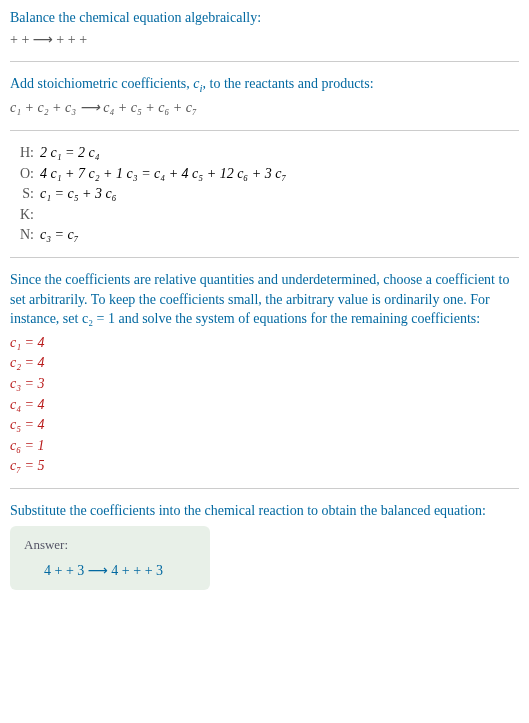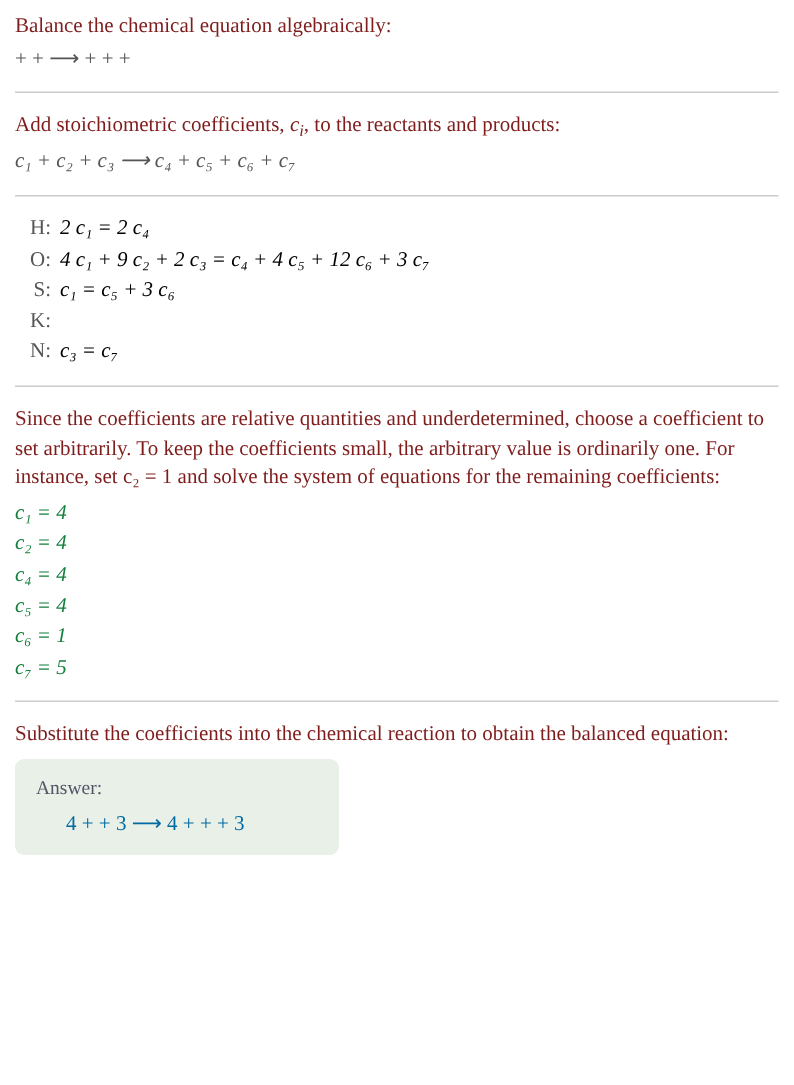--- a/index.html
+++ b/index.html
@@ -18,21 +18,21 @@
     }
     .section {
       margin-bottom: 8px;
     }
     .hr {
       border: none;
       border-top: 1px solid #ccc;
       margin: 12px 0;
     }
     .instruction {
-      color: #7f1d1d;
+      color: #0369a1;
       font-size: 14px;
     }
     .equation-line {
       color: #555;
       font-size: 14px;
       margin-top: 2px;
     }
     .sub {
       font-style: italic;
       font-size: 11px;
@@ -55,29 +55,29 @@
       padding-right: 6px;
       color: #555;
     }
     .atom-eq {
       color: #000000;
     }
     .coeff-list {
       margin-top: 4px;
     }
     .coeff-row {
-      color: #15803d;
+      color: #b91c1c;
       font-size: 14px;
       margin-bottom: 1px;
     }
     .answer-box {
       background: #e8f0e8;
       border-radius: 6px;
       padding: 10px 14px;
-      width: 216px;
+      width: 200px;
       margin-top: 6px;
     }
     .answer-label {
       color: #556;
       font-size: 13px;
       margin-bottom: 6px;
     }
     .answer-eq {
       color: #0369a1;
       font-size: 14px;
@@ -104,21 +104,21 @@
 <hr class="hr">
 
 <div class="section">
   <div class="atom-table">
     <div class="atom-row">
       <div class="atom-label">H:</div>
       <div class="atom-eq italic">2 c₁ = 2 c₄</div>
     </div>
     <div class="atom-row">
       <div class="atom-label">O:</div>
-      <div class="atom-eq italic">4 c₁ + 9 c₂ + 2 c₃ = c₄ + 4 c₅ + 12 c₆ + 3 c₇</div>
+      <div class="atom-eq italic">4 c₁ + 7 c₂ + 1 c₃ = c₄ + 4 c₅ + 12 c₆ + 3 c₇</div>
     </div>
     <div class="atom-row">
       <div class="atom-label">S:</div>
       <div class="atom-eq italic">c₁ = c₅ + 3 c₆</div>
     </div>
     <div class="atom-row">
       <div class="atom-label">K:</div>
     </div>
     <div class="atom-row">
       <div class="atom-label">N:</div>
@@ -127,20 +127,21 @@
   </div>
 </div>
 
 <hr class="hr">
 
 <div class="section">
   <div class="instruction">Since the coefficients are relative quantities and underdetermined, choose a coefficient to set arbitrarily. To keep the coefficients small, the arbitrary value is ordinarily one. For instance, set c₂ = 1 and solve the system of equations for the remaining coefficients:</div>
   <div class="coeff-list">
     <div class="coeff-row italic">c₁ = 4</div>
     <div class="coeff-row italic">c₂ = 4</div>
+    <div class="coeff-row italic">c₃ = 3</div>
     <div class="coeff-row italic">c₄ = 4</div>
     <div class="coeff-row italic">c₅ = 4</div>
     <div class="coeff-row italic">c₆ = 1</div>
     <div class="coeff-row italic">c₇ = 5</div>
   </div>
 </div>
 
 <hr class="hr">
 
 <div class="section">

